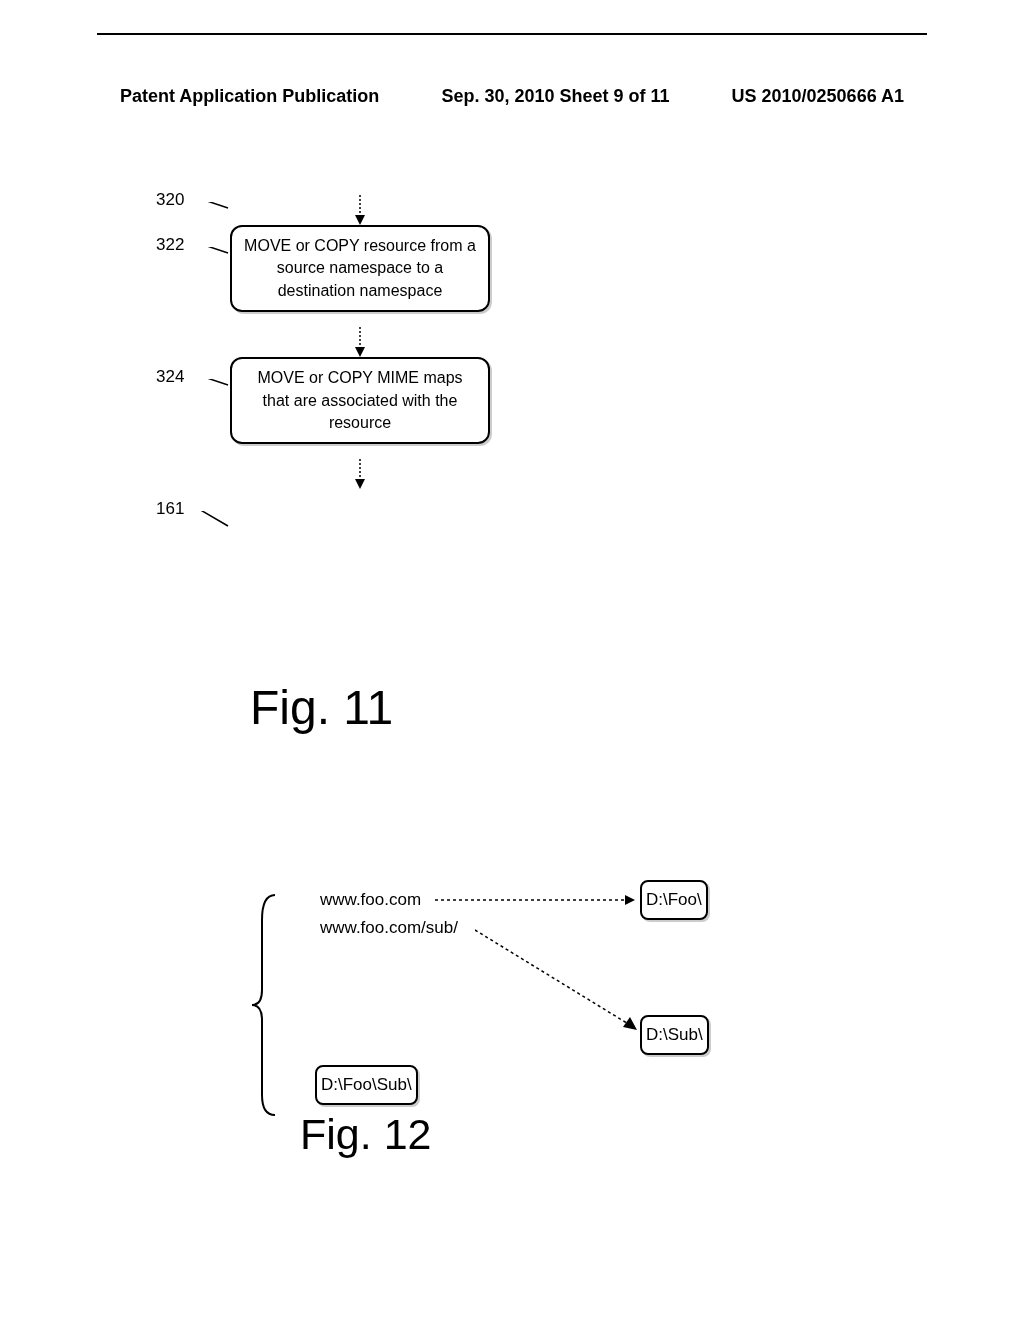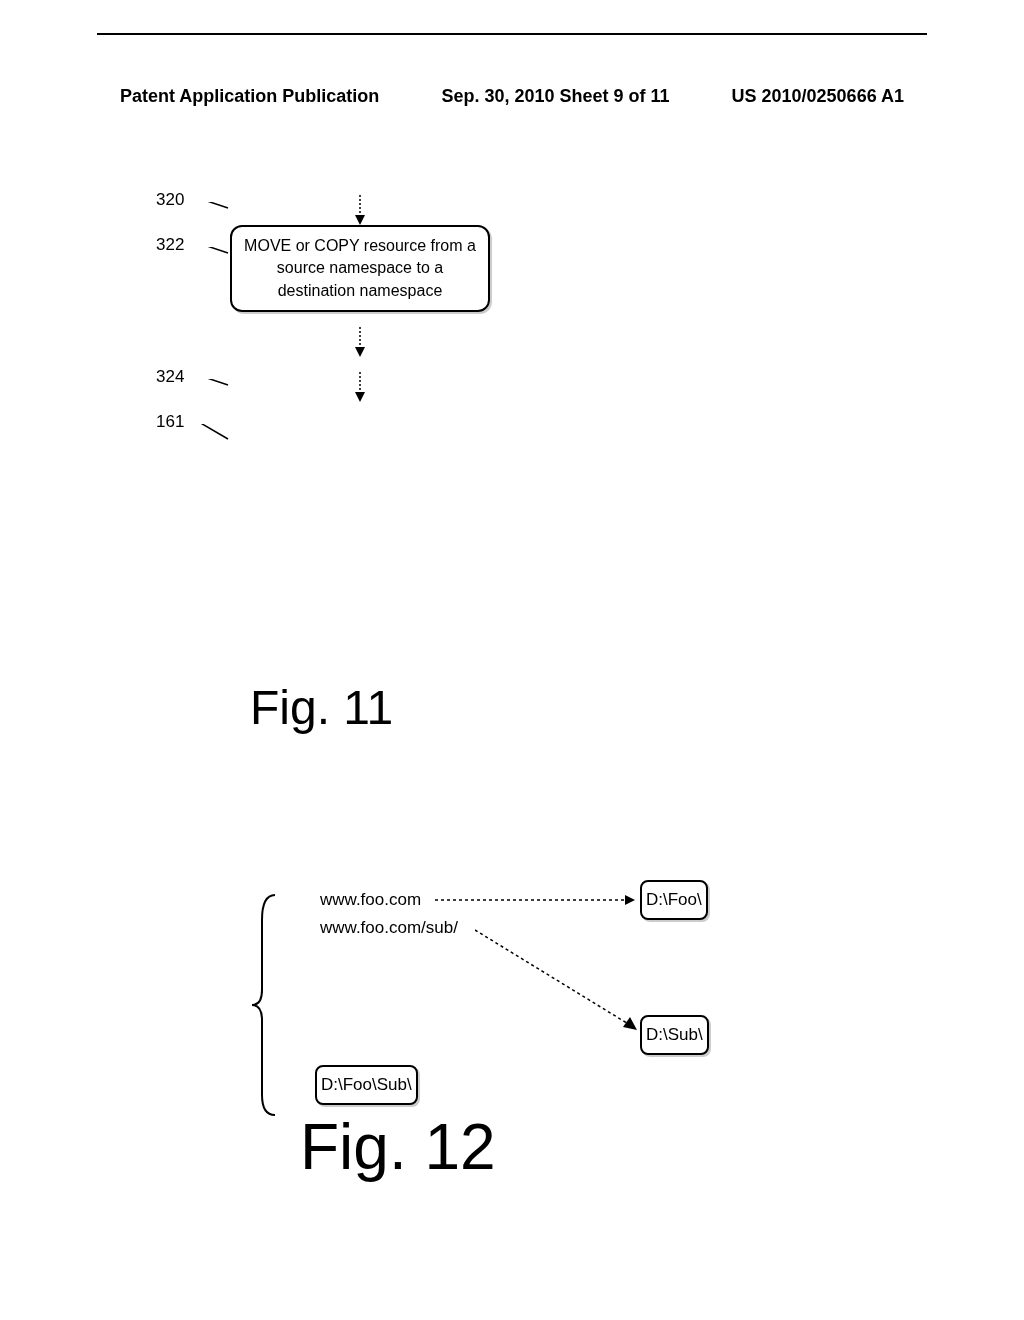--- a/index.html
+++ b/index.html
@@ -148,21 +148,21 @@
     
     .dir-foosub {
       top: 195px;
       left: 75px;
     }
     
     .fig12-label {
       position: absolute;
       top: 1110px;
       left: 300px;
-      font-size: 64px;
+      font-size: 43px;
       font-family: Arial, sans-serif;
     }
     
     .bracket {
       position: absolute;
       left: 10px;
       top: 20px;
     }
     
     svg.arrow-svg {
@@ -209,20 +209,21 @@
         <line x1="10" y1="0" x2="10" y2="22" stroke="black" stroke-width="1.5" stroke-dasharray="2,2"></line>
         <polygon points="10,30 5,20 15,20" fill="black"></polygon>
       </svg>
   </div>
 
   <div class="flow-step">
     <span class="flow-label">324</span>
     <svg class="flow-leader" width="40" height="20">
         <line x1="0" y1="-6" x2="36" y2="6" stroke="black" stroke-width="1.5"></line>
       </svg>
+    <div class="flow-box">MOVE or COPY MIME maps that are associated with the resource</div>
   </div>
 
   <div class="arrow-container">
     <svg width="20" height="30" style="position:absolute;left:50%;transform:translateX(-50%);top:0">
         <line x1="10" y1="0" x2="10" y2="22" stroke="black" stroke-width="1.5" stroke-dasharray="2,2"></line>
         <polygon points="10,30 5,20 15,20" fill="black"></polygon>
       </svg>
   </div>
 
   <div class="flow-step">

